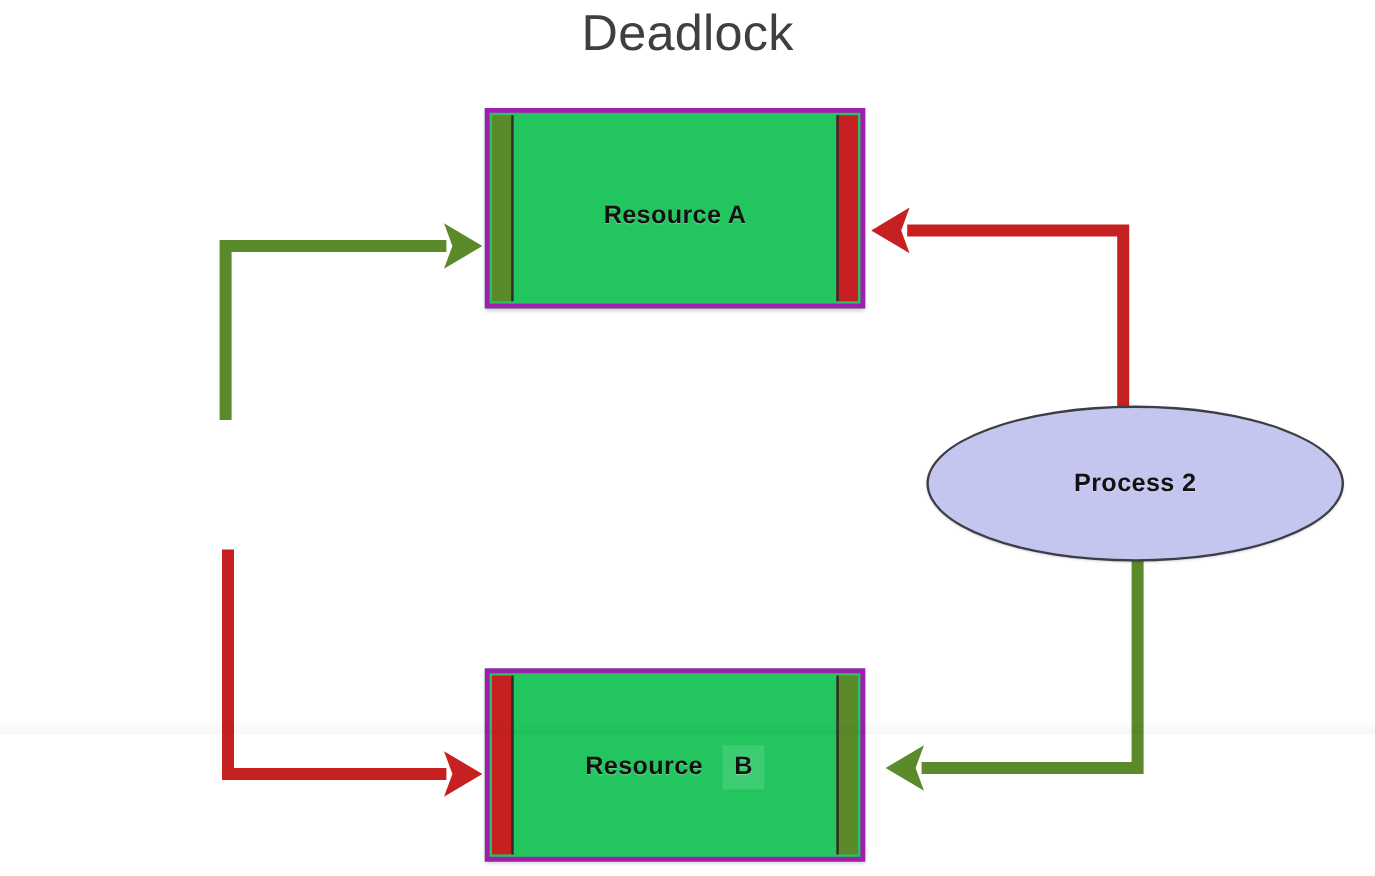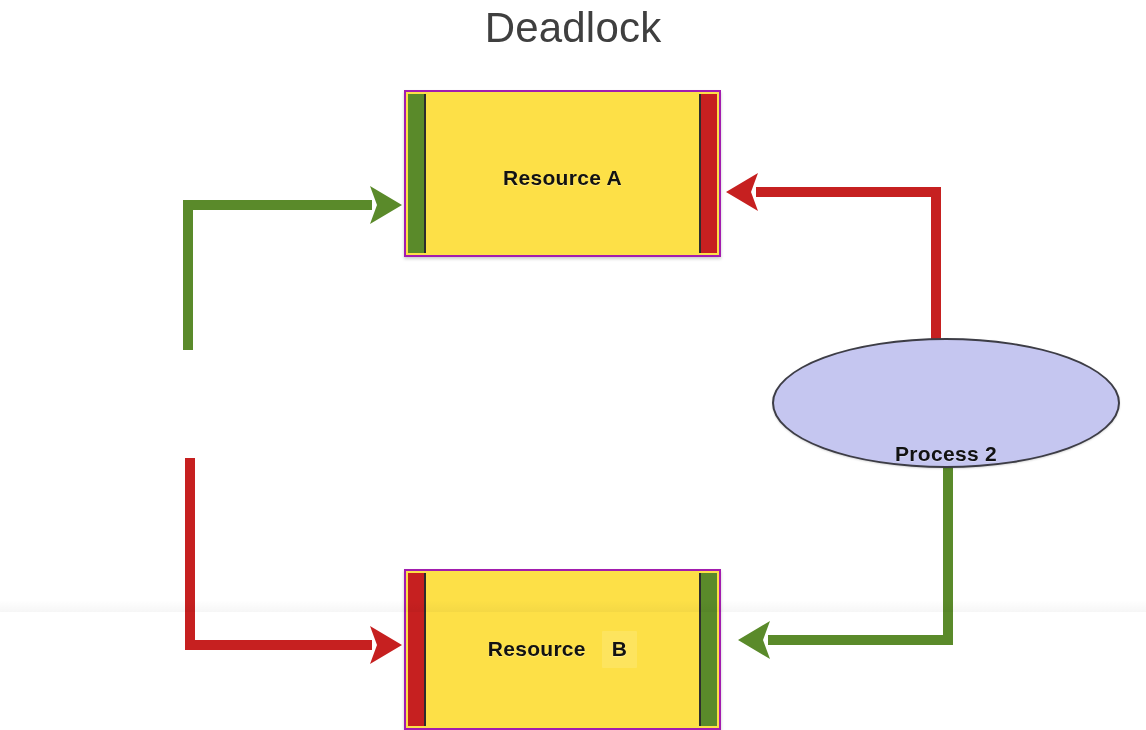--- a/index.html
+++ b/index.html
@@ -30,22 +30,22 @@
     font-weight: 400;
     color: #3f3f3f;
     letter-spacing: 0.2px;
     line-height: 52px;
   }
 
   
   .resource-box {
     position: absolute;
     box-sizing: border-box;
-    background: #fde047;
-    border: 2px solid #a21caf;
+    background: #22c55e;
+    border: 4px solid #a21caf;
     box-shadow: 0 2px 3px rgba(0,0,0,0.20);
   }
   .res-bar {
     position: absolute;
     top: 2px;
     bottom: 2px;
     width: 18px;
     box-sizing: border-box;
   }
   .res-bar.green {
@@ -156,25 +156,25 @@
       <polygon points="770,621 738,640 770,659 763,640" fill="#5a8a2a"></polygon>
     </g>
   </svg>
 
   <div class="resource-box" style="left:404px; top:90px; width:317px; height:167px;">
     <div class="res-bar green left"></div>
     <div class="res-bar red right"></div>
     <div class="res-label" style="top:74px;">Resource A</div>
   </div>
 
-  <div class="resource-box" style="left:404px; top:557px; width:317px; height:161px;margin-top:12px;">
+  <div class="resource-box" style="left:404px; top:557px; width:317px; height:161px;">
     <div class="res-bar red left on-left"></div>
     <div class="res-bar green right on-right"></div>
     <div class="res-label" style="top:66px;"><span>Resource</span><span class="sp"></span><span class="hl">B</span></div>
   </div>
 
 
-  <div class="process-node" style="left:772px; top:338px; width:348px; height:130px;align-items:flex-end;">
+  <div class="process-node" style="left:772px; top:338px; width:348px; height:130px;">
     <span class="process-label">Process 2</span>
   </div>
 
   <div id="page-bottom-edge"></div>
 </div>
 
 </body></html>

